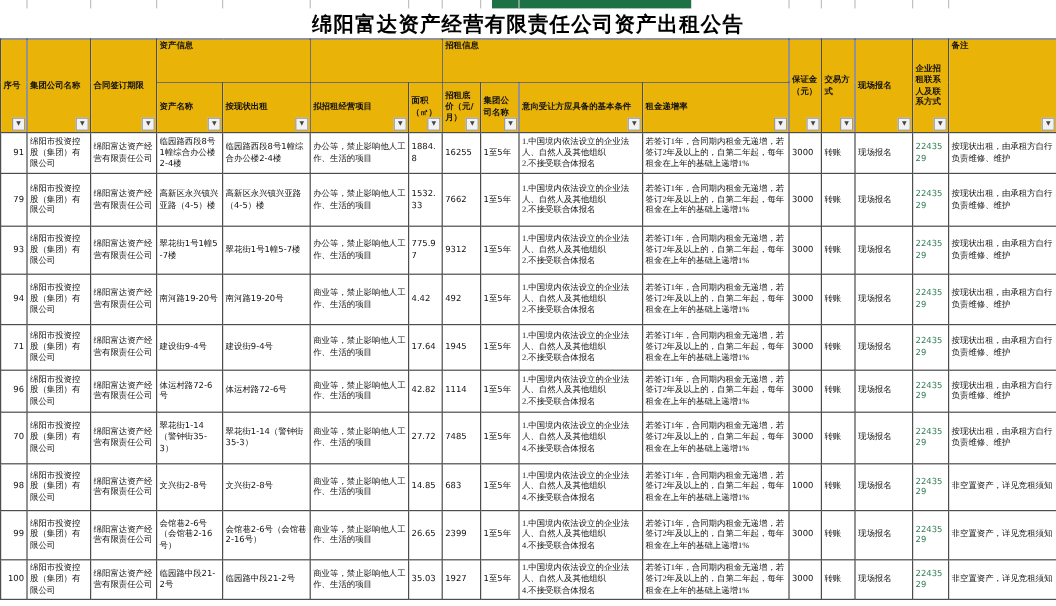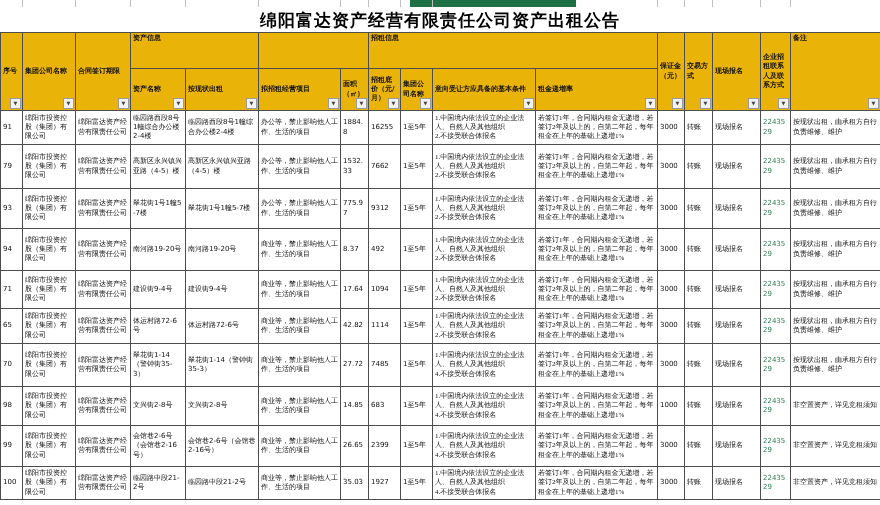--- a/index.html
+++ b/index.html
@@ -15,21 +15,21 @@
     font-size:17px;color:#000;letter-spacing:1px;}
   
   table{border-collapse:collapse;table-layout:fixed;width:880px;}
   td,th{border:1px solid #4d4d4d;padding:1px 2px;font-size:7px;line-height:1.3;
     color:#111;vertical-align:middle;text-align:left;word-break:break-all;
     overflow:hidden;font-weight:normal;}
   thead th{font-weight:bold;position:relative;background:#eab308;}
   thead tr.tier1{height:36px;}
   thead tr.tier2{height:42px;}
   tbody td{background:#fff;}
-  td.c-seq{text-align:left;}
+  td.c-seq{text-align:right;}
   td.c-contact{color:#2e7d52;margin-top:29px;}
   .filter{position:absolute;right:1px;bottom:1px;width:9px;height:9px;background:#f2f2f2;
     border:1px solid #9a9a9a;color:#444;font-size:5px;line-height:9px;text-align:center;
     display:block;cursor:pointer;}
   .pre{white-space:pre-line;font-family:Liberation Serif, serif;}
   table{border:1px solid #303030;}
 </style>
 </head>
 <body>
 
@@ -159,53 +159,53 @@
           <td class="c-contact">2243529</td>
           <td class="c-note">按现状出租，由承租方自行负责维修、维护</td>
         </tr>
         <tr style="height: 42px;">
           <td class="c-seq">94</td>
           <td class="c-group">绵阳市投资控股（集团）有限公司</td>
           <td class="c-owner">绵阳富达资产经营有限责任公司</td>
           <td class="c-name">南河路19-20号</td>
           <td class="c-location">南河路19-20号</td>
           <td class="c-project">商业等，禁止影响他人工作、生活的项目</td>
-          <td class="c-area">8.37</td>
+          <td class="c-area">4.42</td>
           <td class="c-price">492</td>
           <td class="c-term">1至5年</td>
           <td class="c-conditions pre">1.中国境内依法设立的企业法人、自然人及其他组织
 2.不接受联合体报名</td>
           <td class="c-increase pre">若签订1年，合同期内租金无递增，若签订2年及以上的，自第二年起，每年租金在上年的基础上递增1%</td>
           <td class="c-deposit">3000</td>
           <td class="c-trade">转账</td>
           <td class="c-register">现场报名</td>
           <td class="c-contact">2243529</td>
           <td class="c-note">按现状出租，由承租方自行负责维修、维护</td>
         </tr>
         <tr style="height: 38px;">
           <td class="c-seq">71</td>
           <td class="c-group">绵阳市投资控股（集团）有限公司</td>
           <td class="c-owner">绵阳富达资产经营有限责任公司</td>
           <td class="c-name">建设街9-4号</td>
           <td class="c-location">建设街9-4号</td>
           <td class="c-project">商业等，禁止影响他人工作、生活的项目</td>
           <td class="c-area">17.64</td>
-          <td class="c-price">1094</td>
+          <td class="c-price">1945</td>
           <td class="c-term">1至5年</td>
           <td class="c-conditions pre">1.中国境内依法设立的企业法人、自然人及其他组织
 2.不接受联合体报名</td>
           <td class="c-increase pre">若签订1年，合同期内租金无递增，若签订2年及以上的，自第二年起，每年租金在上年的基础上递增1%</td>
           <td class="c-deposit">3000</td>
           <td class="c-trade">转账</td>
           <td class="c-register">现场报名</td>
           <td class="c-contact">2243529</td>
           <td class="c-note">按现状出租，由承租方自行负责维修、维护</td>
         </tr>
         <tr style="height: 35px;">
-          <td class="c-seq">65</td>
+          <td class="c-seq">96</td>
           <td class="c-group">绵阳市投资控股（集团）有限公司</td>
           <td class="c-owner">绵阳富达资产经营有限责任公司</td>
           <td class="c-name">体运村路72-6号</td>
           <td class="c-location">体运村路72-6号</td>
           <td class="c-project">商业等，禁止影响他人工作、生活的项目</td>
           <td class="c-area">42.82</td>
           <td class="c-price">1114</td>
           <td class="c-term">1至5年</td>
           <td class="c-conditions pre">1.中国境内依法设立的企业法人、自然人及其他组织
 2.不接受联合体报名</td>

